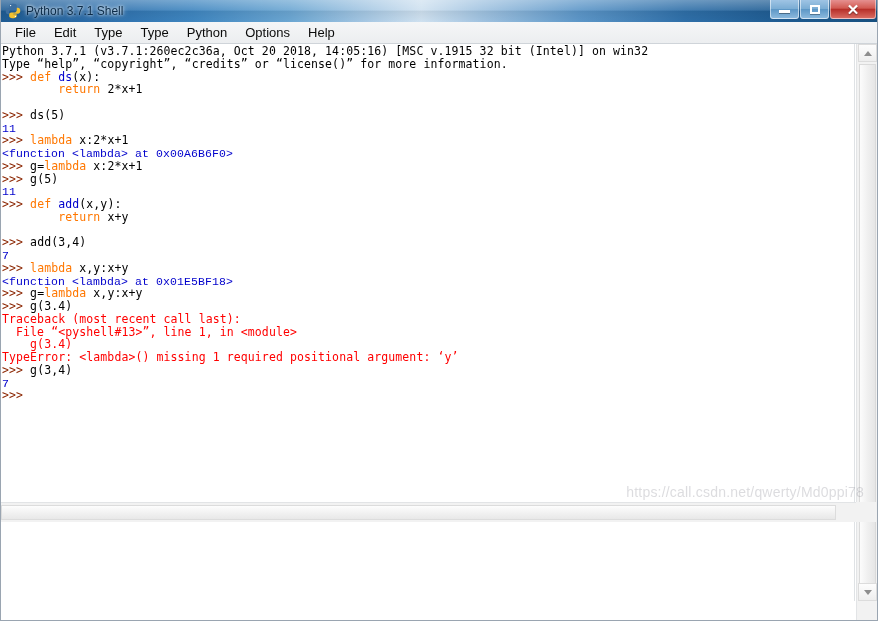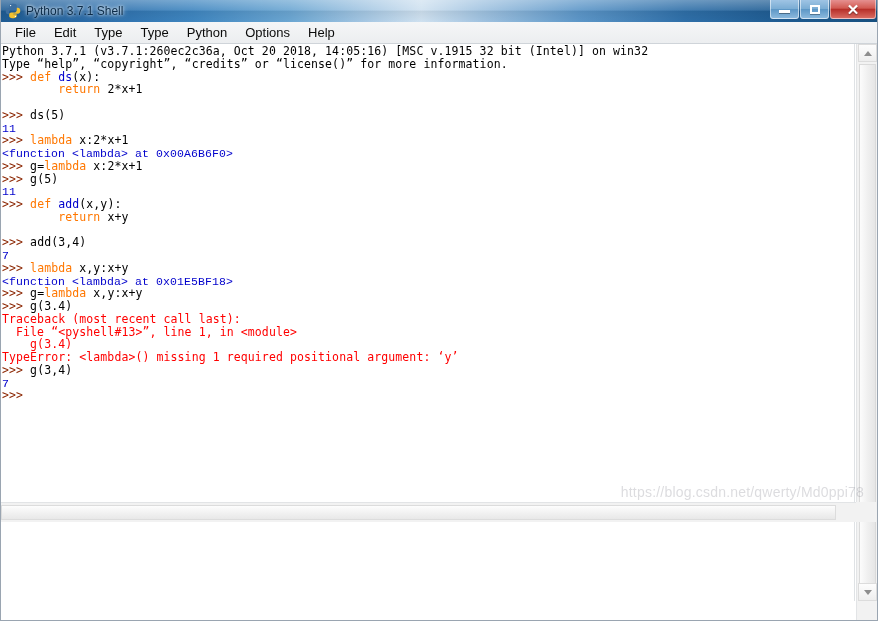--- a/index.html
+++ b/index.html
@@ -312,17 +312,17 @@
       <div class="v-arrow-down">
         <span class="tri-down"></span>
       </div>
     </div>
 
     <div class="hscroll">
       <div class="h-thumb"></div>
     </div>
     <div class="h-corner"></div>
 
-    <div class="watermark">https://blog.csdn.net/qwerty/Md0ppi78</div>
+    <div class="watermark">https://call.csdn.net/qwerty/Md0ppi78</div>
   </div>
 
   <div class="outer-border"></div>
 </div>
 
 </body></html>

